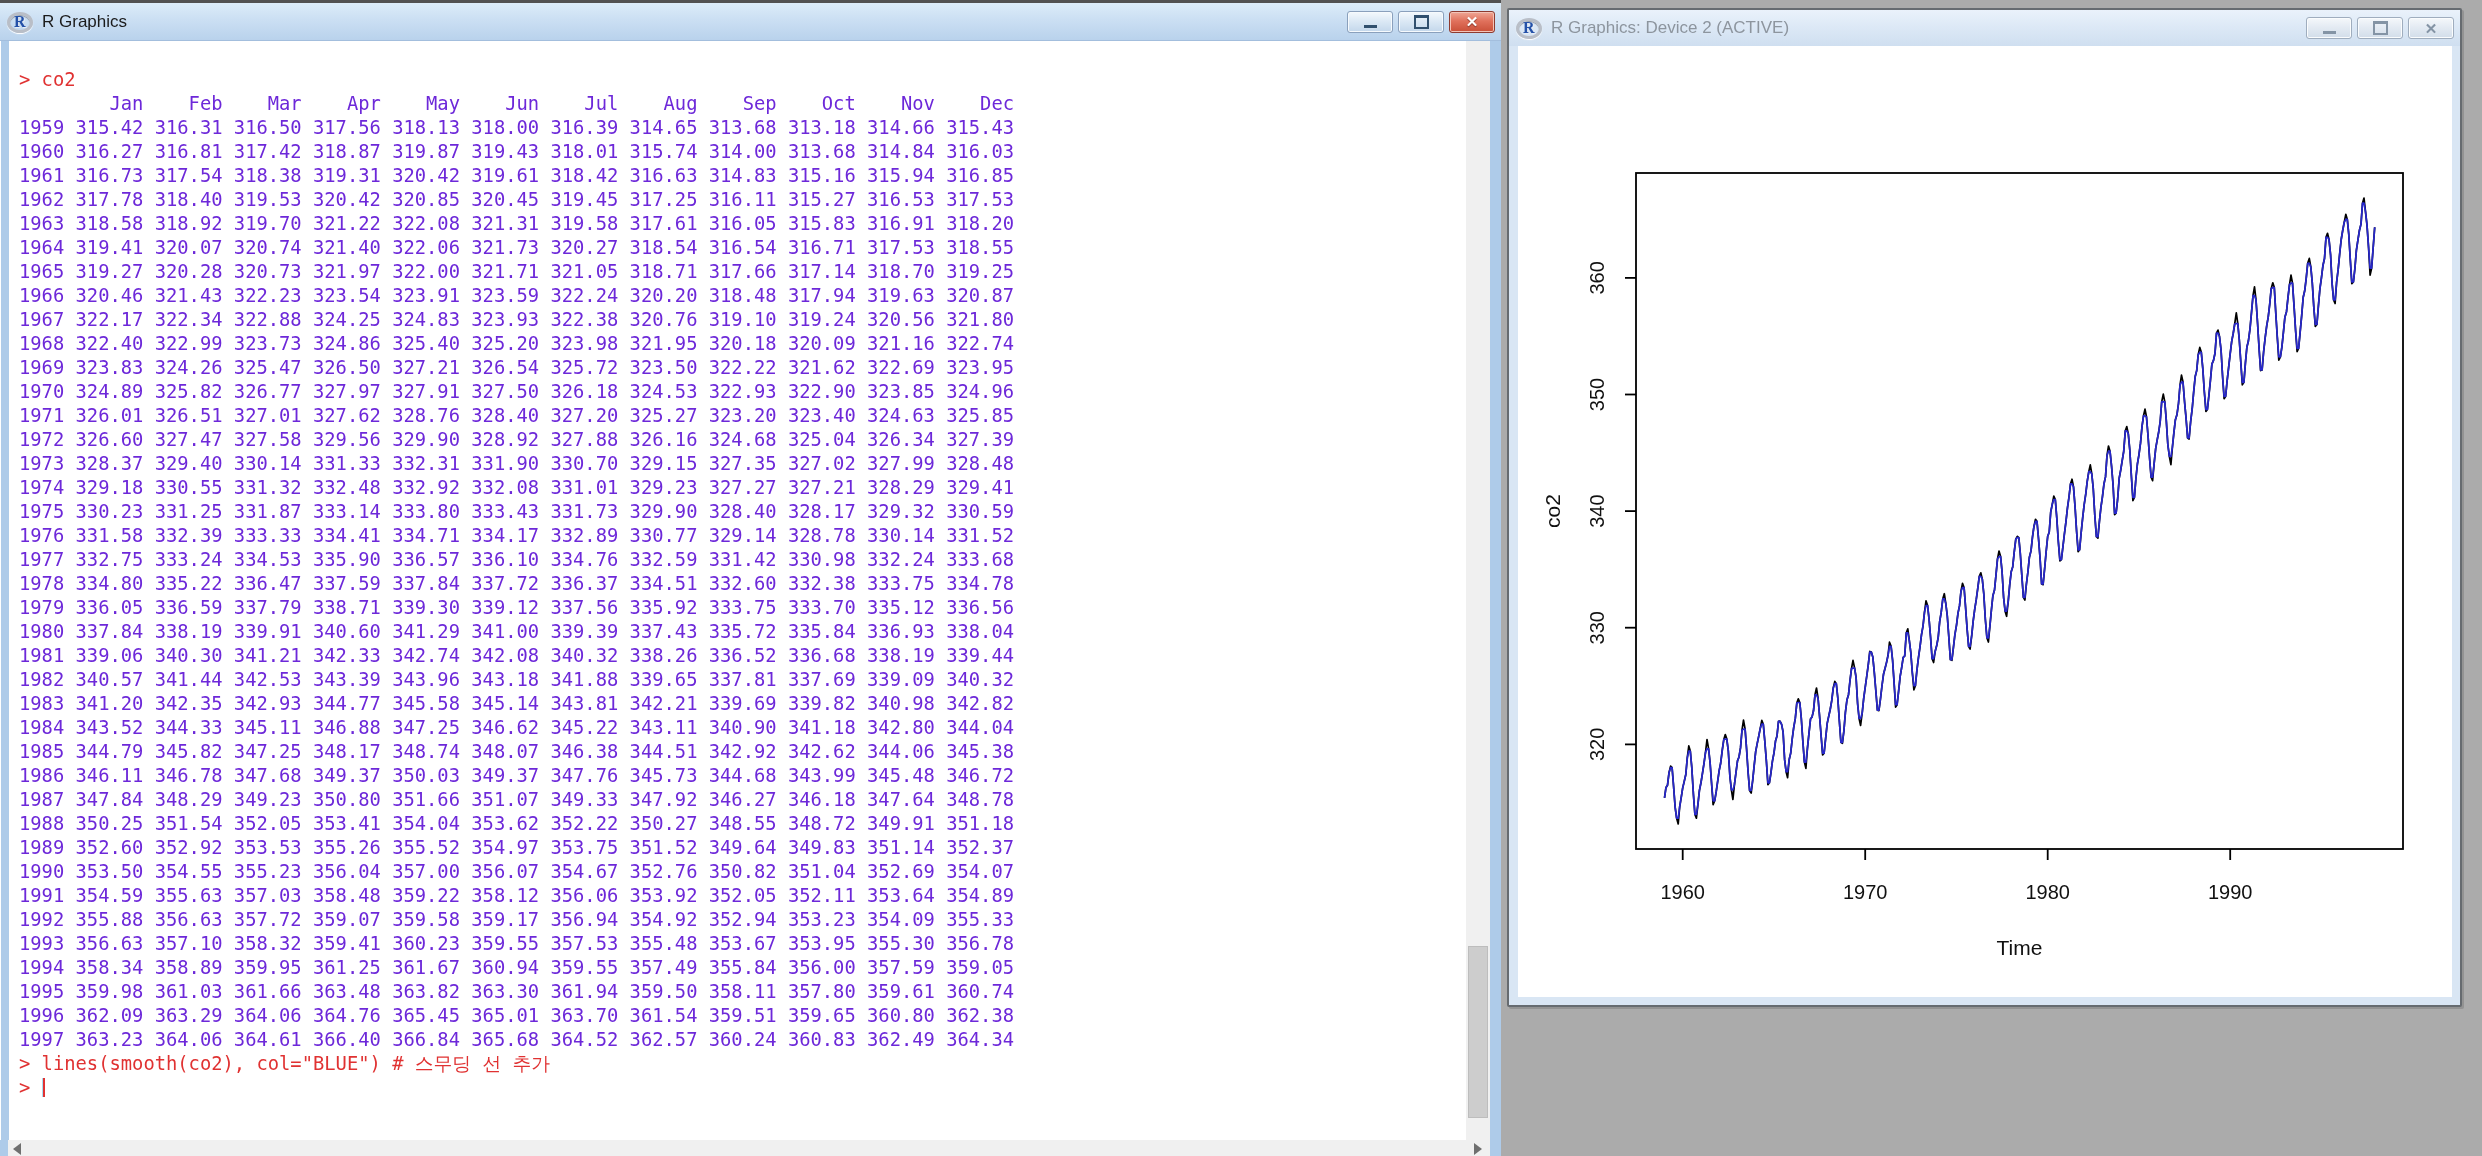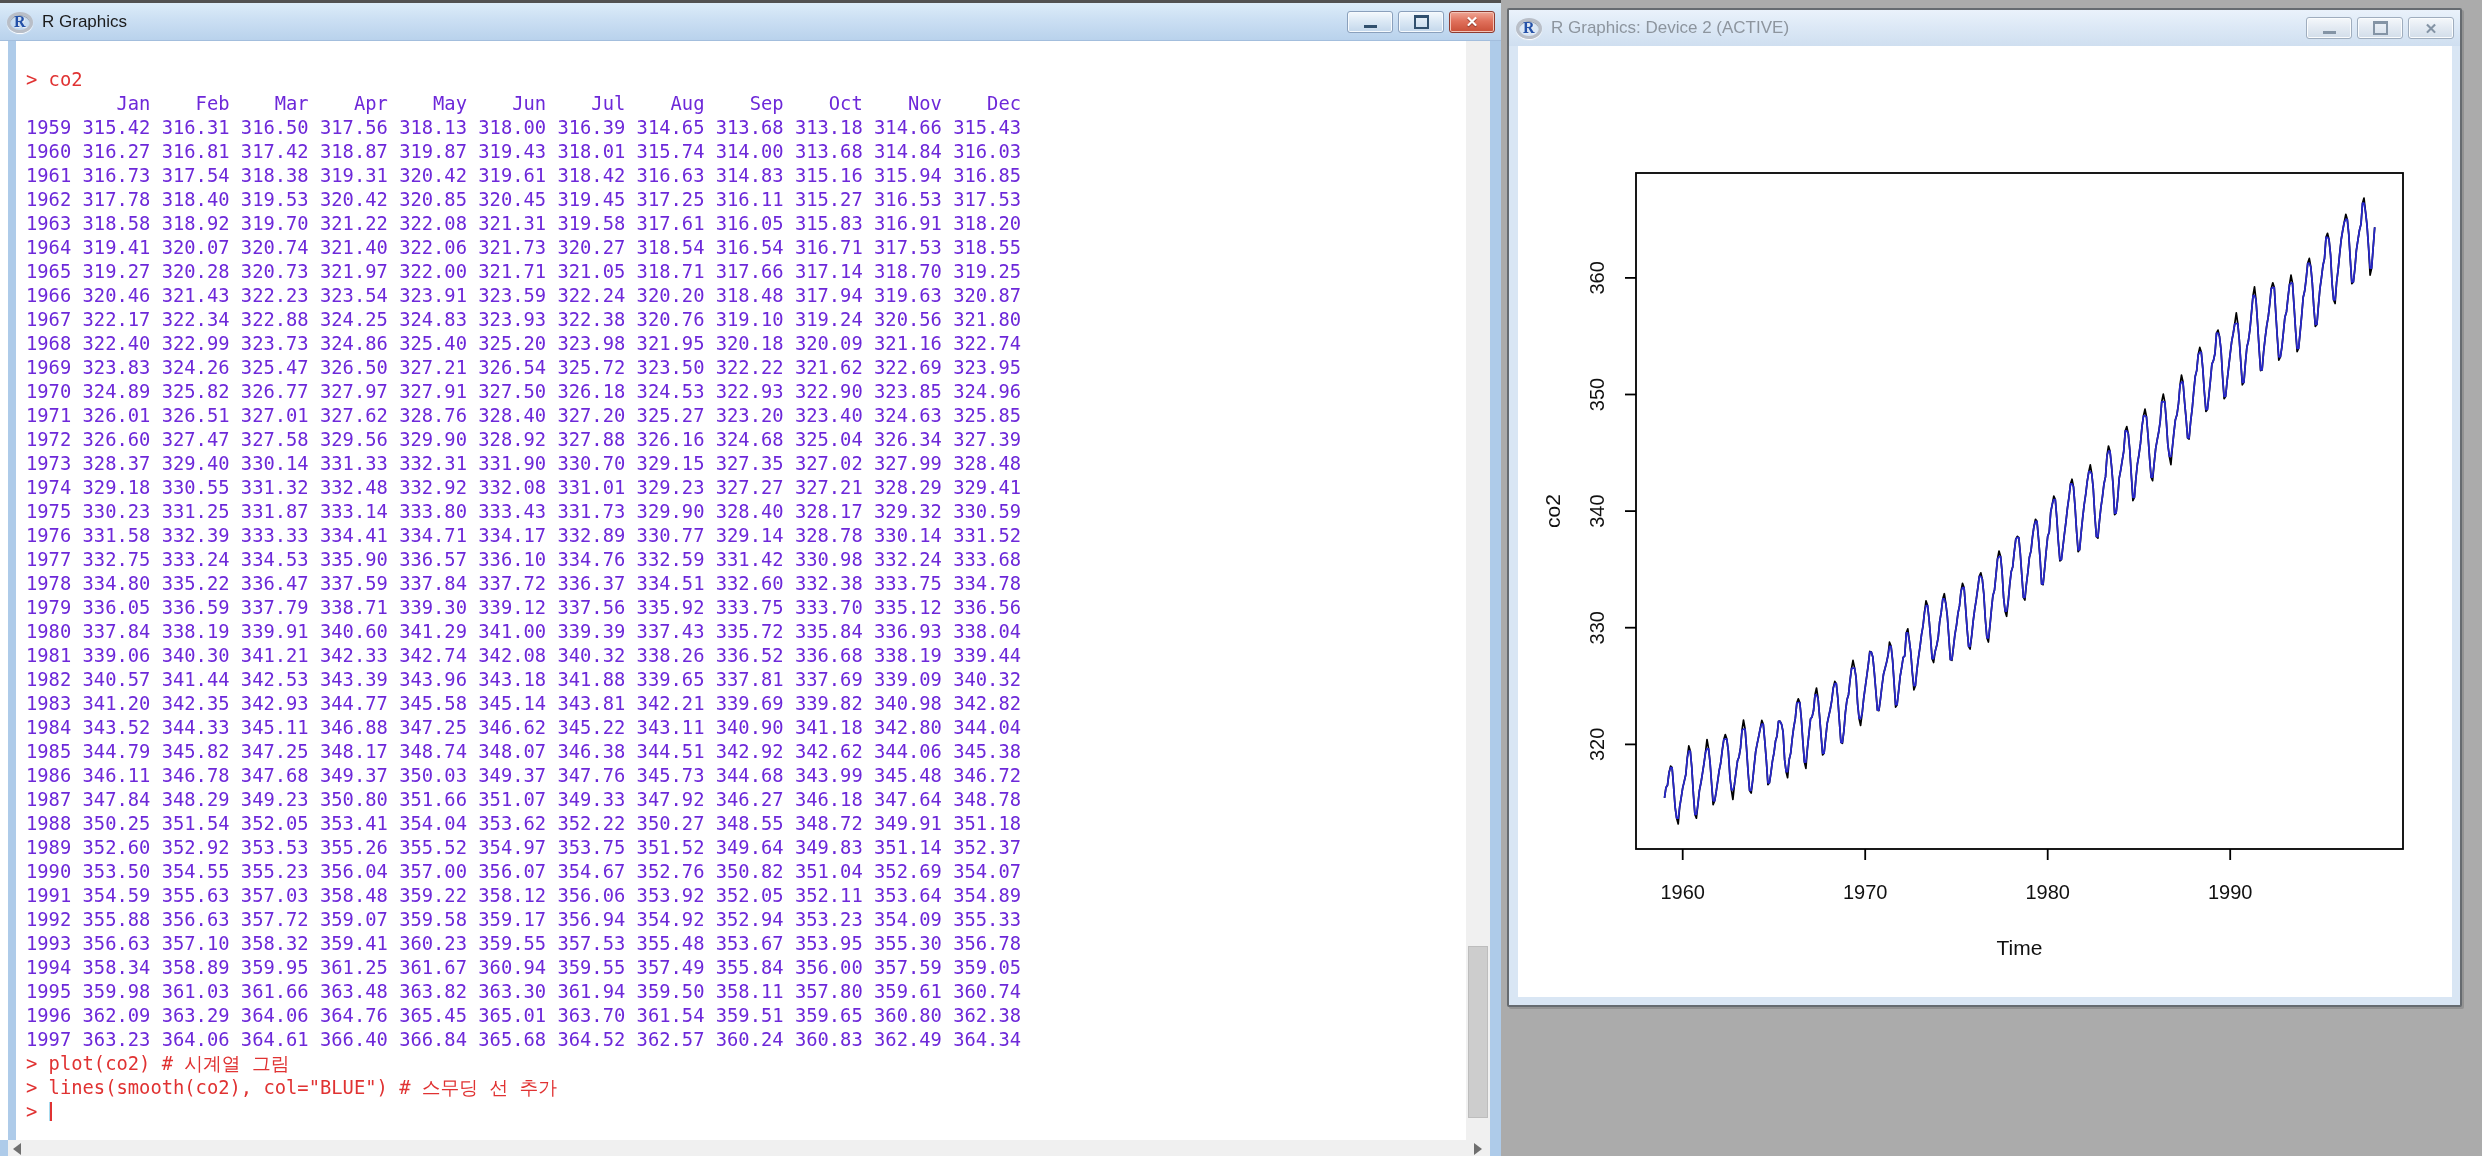--- a/index.html
+++ b/index.html
@@ -31,21 +31,21 @@
   .glyph-max{width:11px;height:9px;border:2px solid #31506e;border-top-width:3px;}
   #console-close{background:linear-gradient(180deg,#efa796 0%,#e0715c 45%,#c94f38 100%);
                  border:1px solid #8e3b30;box-shadow:inset 0 0 0 1px #f3c4b8;}
   #console-close .x{color:#ffffff;font-size:15px;font-weight:bold;text-shadow:0 1px 1px #7e2d22;line-height:1;}
   .btn-grey{background:linear-gradient(180deg,#f5f8fb 0%,#e4ebf3 45%,#d2dde9 100%);
             border:1px solid #9fadbe;box-shadow:inset 0 0 0 1px #fafcfd;}
   .glyph-min.inactive{background:#8494a5;}
   .glyph-max.inactive{border-color:#8494a5;}
   .btn-grey .x{color:#8494a5;font-size:15px;font-weight:bold;line-height:1;}
 
-  #console-body{position:absolute;left:8px;top:38px;width:1466px;bottom:16px;background:#ffffff;
+  #console-body{position:absolute;left:1px;top:38px;width:1466px;bottom:16px;background:#ffffff;
                 border-left:8px solid #aecbe9;box-sizing:border-box;overflow:hidden;}
   #console-text{padding:27px 0 0 10px;}
   #console-text pre{margin:0;font:18.8px/24px "DejaVu Sans Mono",monospace;white-space:pre;}
   .in-line{color:#e03232;}
   .out-block{color:#1f1f9e;}
   .caret{display:inline-block;width:3px;height:19px;vertical-align:-3px;
          background:linear-gradient(90deg,#a8dcf0 0 1px,#e03232 1px);}
 
   
   #v-scroll{position:absolute;right:11px;top:38px;width:24px;height:1102px;background:#f0f0f0;}
@@ -126,21 +126,20 @@
 1988 350.25 351.54 352.05 353.41 354.04 353.62 352.22 350.27 348.55 348.72 349.91 351.18
 1989 352.60 352.92 353.53 355.26 355.52 354.97 353.75 351.52 349.64 349.83 351.14 352.37
 1990 353.50 354.55 355.23 356.04 357.00 356.07 354.67 352.76 350.82 351.04 352.69 354.07
 1991 354.59 355.63 357.03 358.48 359.22 358.12 356.06 353.92 352.05 352.11 353.64 354.89
 1992 355.88 356.63 357.72 359.07 359.58 359.17 356.94 354.92 352.94 353.23 354.09 355.33
 1993 356.63 357.10 358.32 359.41 360.23 359.55 357.53 355.48 353.67 353.95 355.30 356.78
 1994 358.34 358.89 359.95 361.25 361.67 360.94 359.55 357.49 355.84 356.00 357.59 359.05
 1995 359.98 361.03 361.66 363.48 363.82 363.30 361.94 359.50 358.11 357.80 359.61 360.74
 1996 362.09 363.29 364.06 364.76 365.45 365.01 363.70 361.54 359.51 359.65 360.80 362.38
 1997 363.23 364.06 364.61 366.40 366.84 365.68 364.52 362.57 360.24 360.83 362.49 364.34</pre>
-        <pre class="in-line" style="color: rgb(224, 50, 50);">&gt; plot(co2) # 시계열 그림</pre>
         <pre class="in-line" style="color: rgb(224, 50, 50);">&gt; lines(smooth(co2), col="BLUE") # 스무딩 선 추가</pre>
         <pre class="in-line" style="color: rgb(224, 50, 50);"><span>&gt; </span><span class="caret"></span></pre>
       </div>
     </div>
 
     <div id="console-right-border"></div>
     <div id="console-left-bottom"></div>
 
     <div id="v-scroll">
       <div id="v-thumb"></div>

